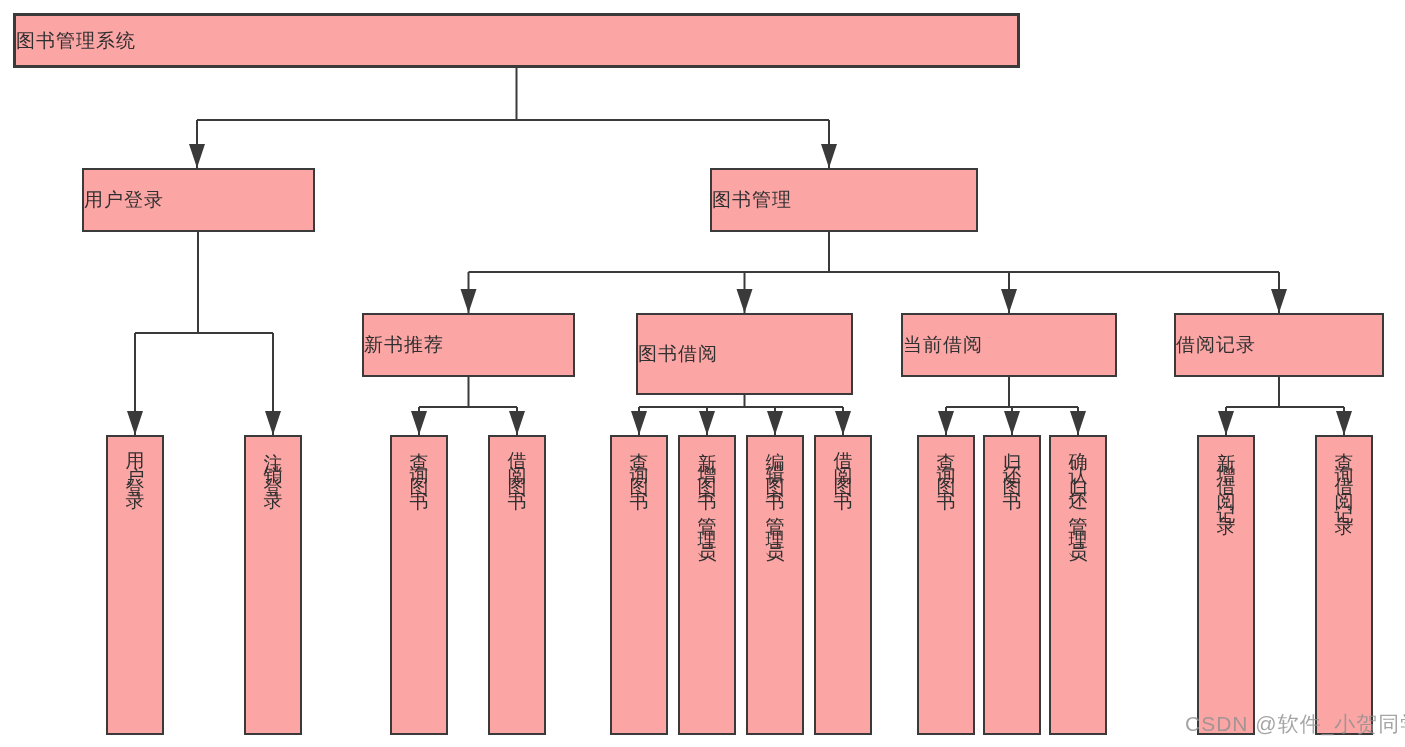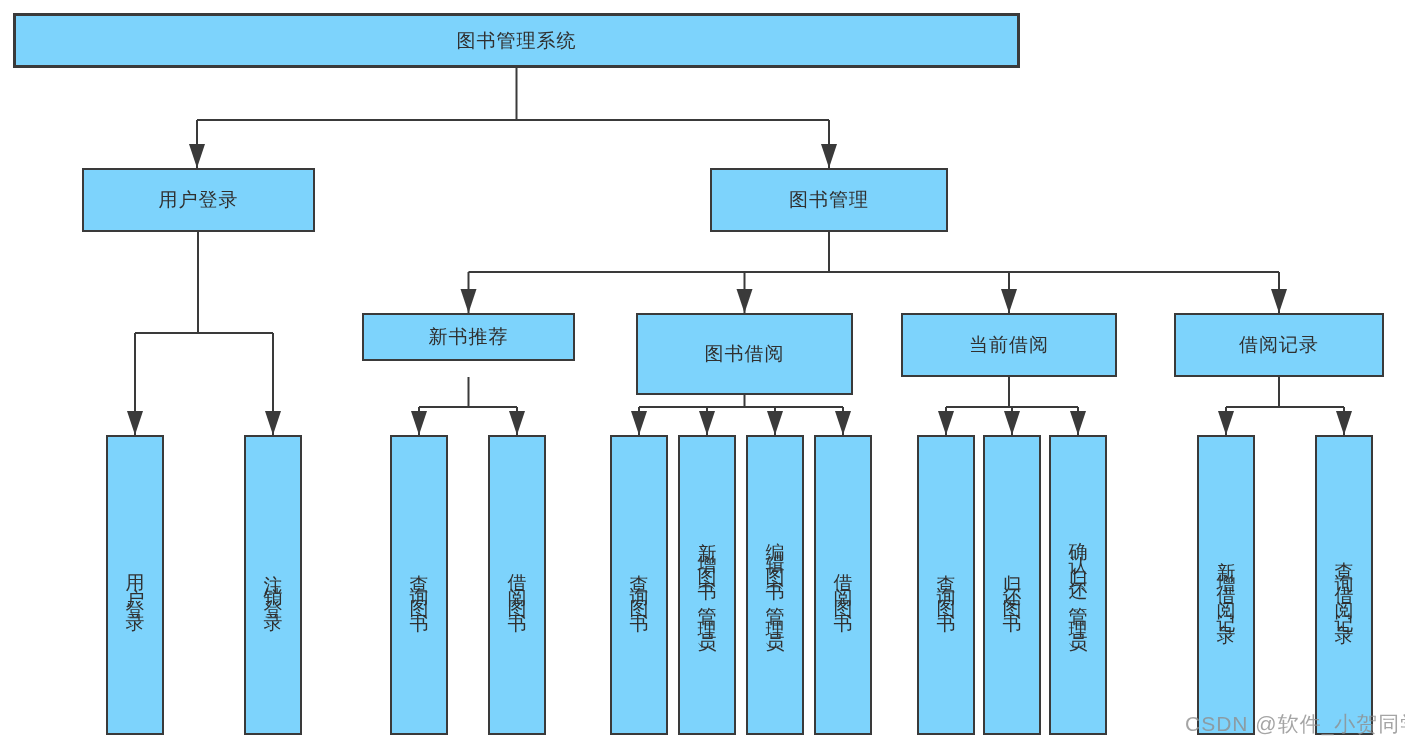--- a/index.html
+++ b/index.html
@@ -13,25 +13,25 @@
   }
   #connectors {
     position: absolute;
     left: 0; top: 0;
     width: 1405px; height: 747px;
     z-index: 0;
   }
   .box {
     position: absolute;
     box-sizing: border-box;
-    background: #7dd3fc;
+    background: #fca5a5;
     border: 2px solid #3a3a3a;
     display: flex;
     align-items: center;
-    justify-content: center;
+    justify-content: flex-start;
     color: #303030;
     font-size: 19px;
     letter-spacing: 1px;
     z-index: 1;
   }
   .root-box { border-width: 3px; }
   .leaf {
     writing-mode: vertical-rl;
     text-orientation: mixed;
     letter-spacing: 13px;
@@ -104,25 +104,25 @@
     </g>
   </svg>
 
   <div class="box root-box" style="left:13px;top:13px;width:1007px;height:55px">
     <span>图书管理系统</span>
   </div>
 
   <div class="box" style="left:82px;top:168px;width:233px;height:64px">
     <span>用户登录</span>
   </div>
-  <div class="box" style="left:710px;top:168px;width:238px;height:64px">
+  <div class="box" style="left:710px;top:168px;width:268px;height:64px">
     <span>图书管理</span>
   </div>
 
-  <div class="box" style="left:362px;top:313px;width:213px;height:48px">
+  <div class="box" style="left:362px;top:313px;width:213px;height:64px">
     <span>新书推荐</span>
   </div>
   <div class="box" style="left:636px;top:313px;width:217px;height:82px">
     <span>图书借阅</span>
   </div>
   <div class="box" style="left:901px;top:313px;width:216px;height:64px">
     <span>当前借阅</span>
   </div>
   <div class="box" style="left:1174px;top:313px;width:210px;height:64px">
     <span>借阅记录</span>

